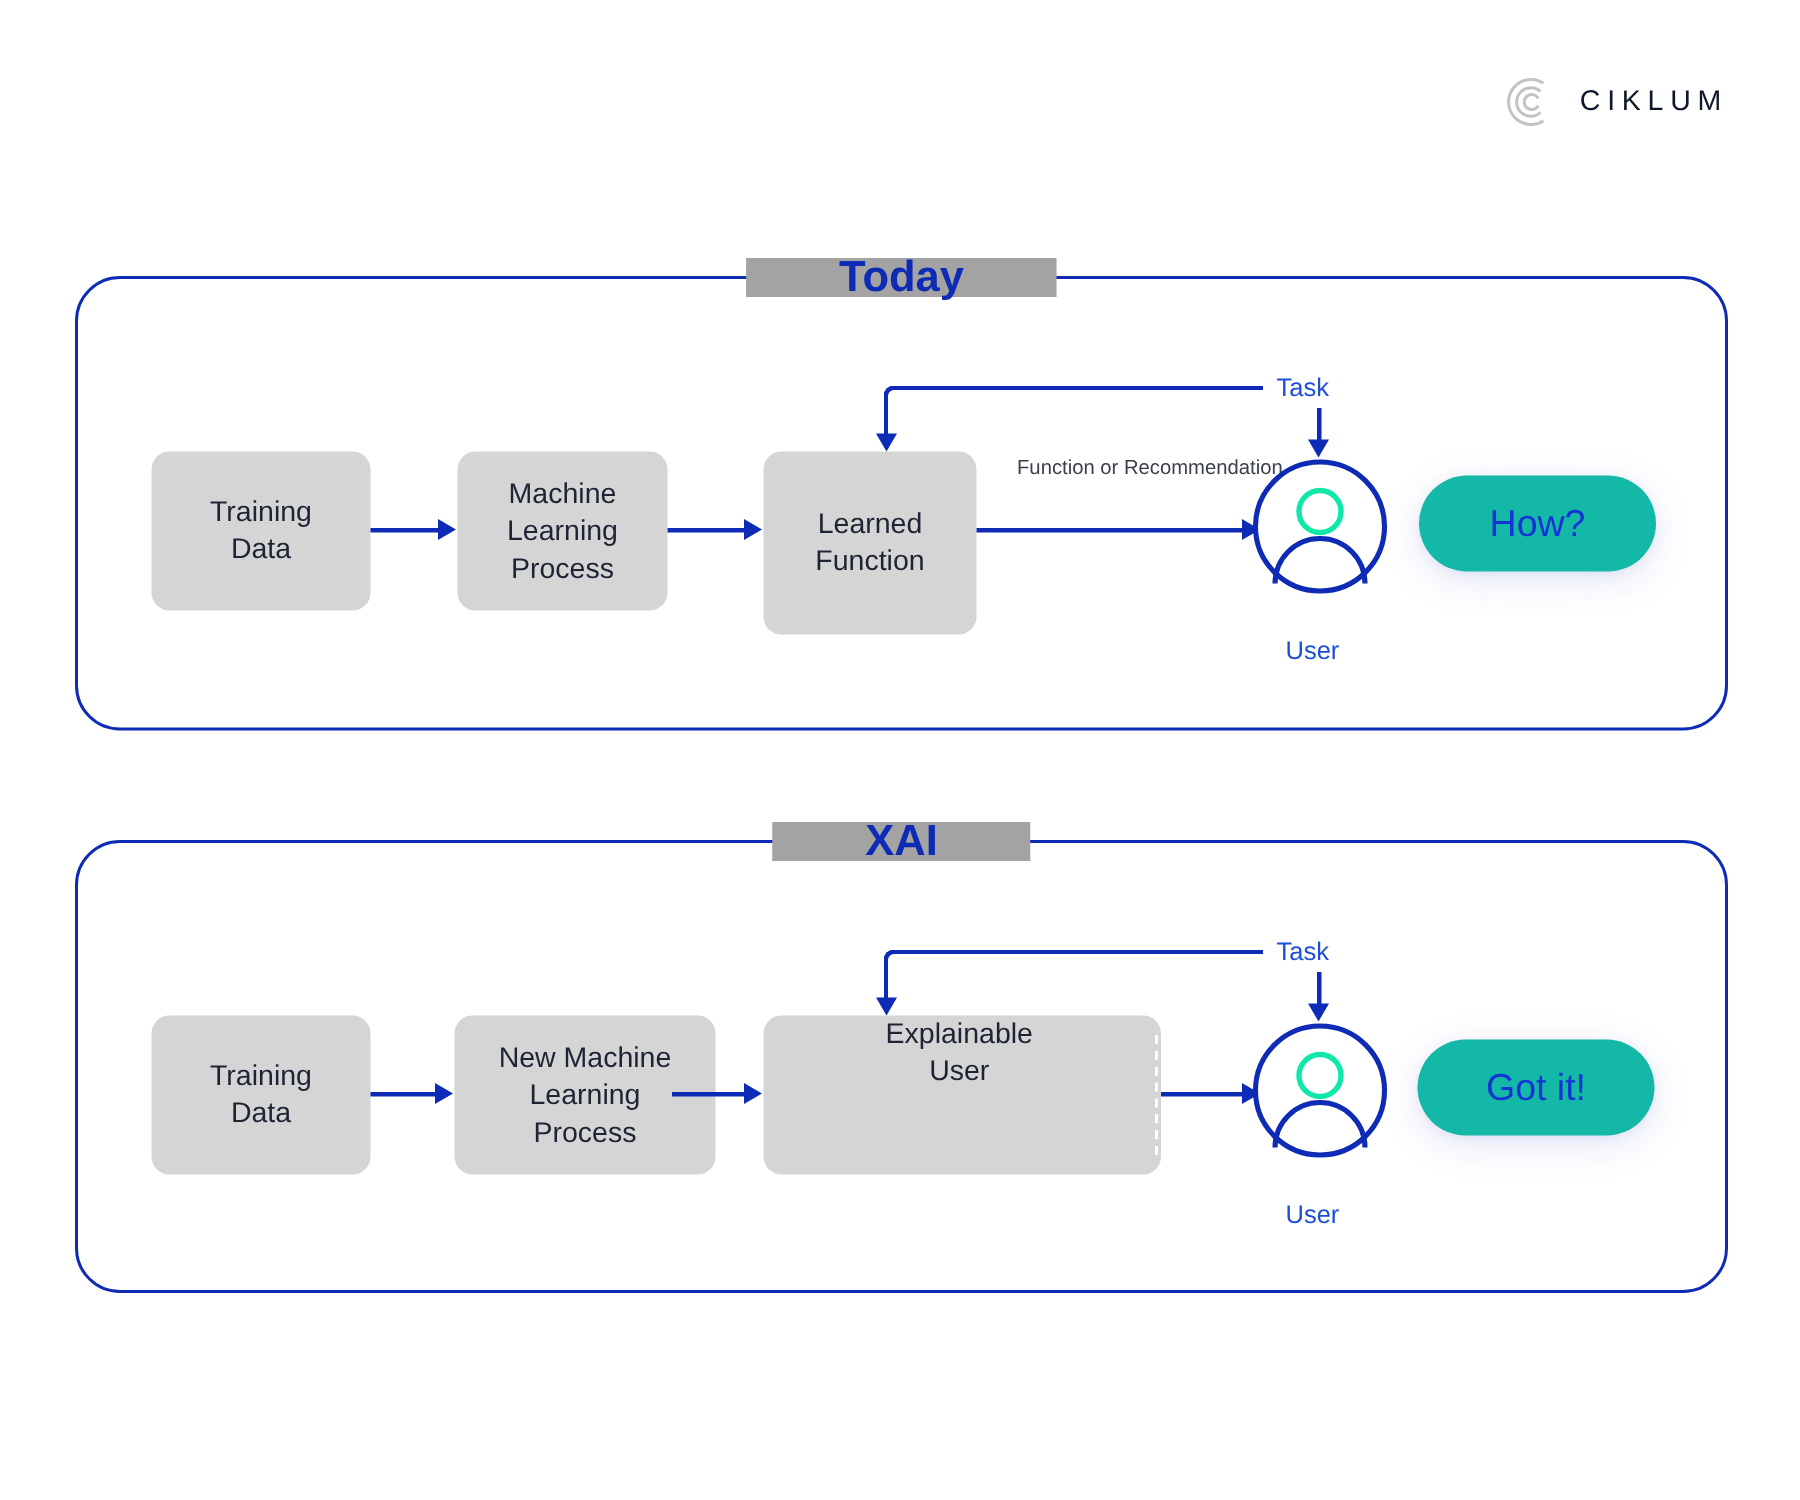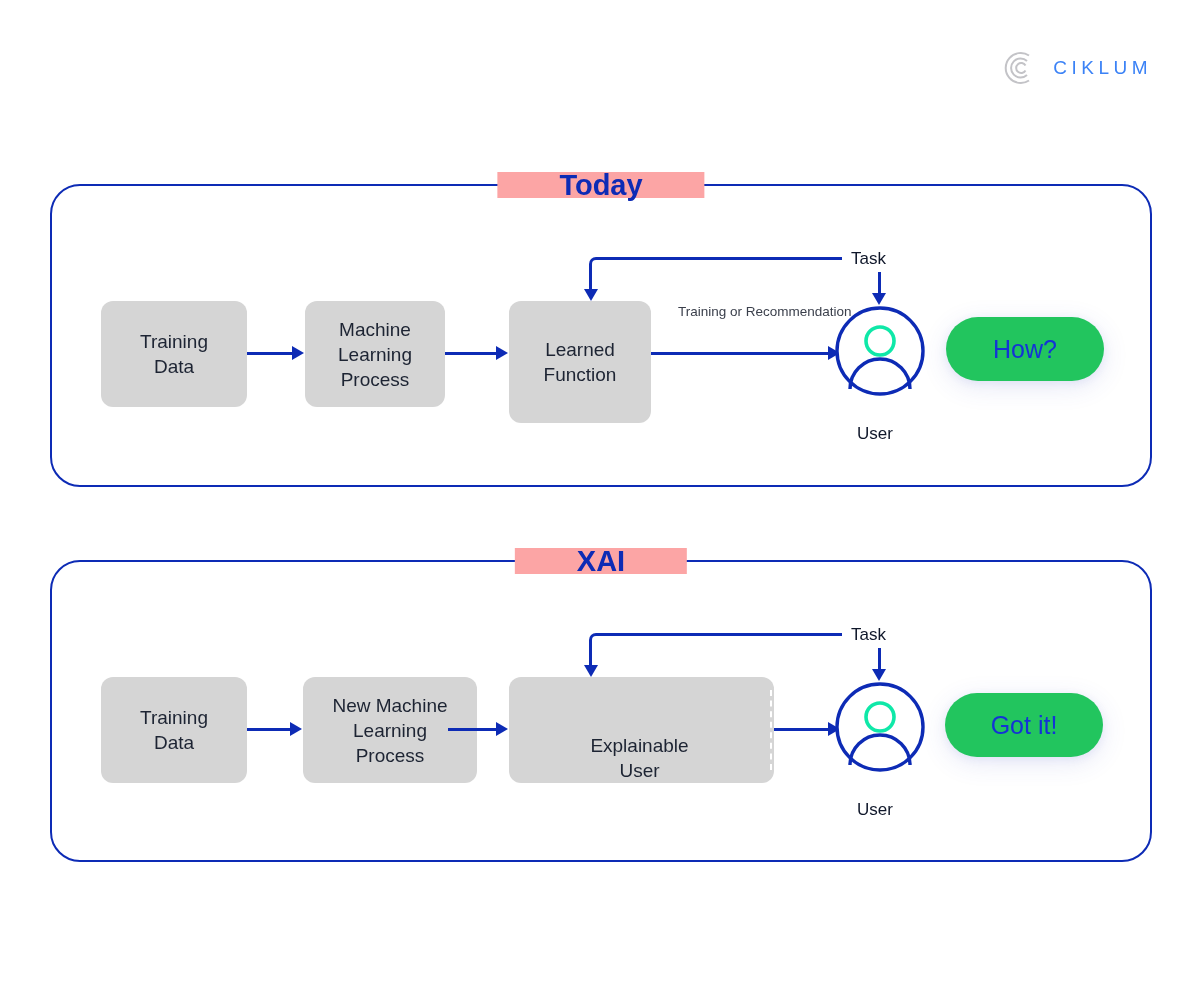--- a/index.html
+++ b/index.html
@@ -27,42 +27,42 @@
     top: 48px;
     right: 48px;
     display: flex;
     align-items: center;
     gap: 14px;
   }
   .brand-mark { width: 40px; height: 40px; display: block; }
   .brand-name {
     font-size: 19px;
     letter-spacing: 4.5px;
-    color: #3b82f6;
+    color: #0f172a;
     font-family: "Liberation Sans", "DejaVu Sans", sans-serif;
   }
 
   
   .panel {
     position: absolute;
     border: 2px solid #0d2bb5;
     border-radius: 30px;
     box-sizing: border-box;
   }
   .panel.today { left: 50px; top: 184px; width: 1102px; height: 303px; }
   .panel.xai   { left: 50px; top: 560px; width: 1102px; height: 302px; }
 
   
   .title-gap {
     position: absolute;
     top: -14px;
     left: 50%;
     transform: translateX(-50%);
     height: 26px;
-    background: #fca5a5;
+    background: #a3a3a3;
     display: flex;
     align-items: center;
     justify-content: center;
     padding: 0 4px;
   }
   .panel-title {
     font-size: 29px;
     font-weight: bold;
     color: #0d2bb5;
     line-height: 26px;
@@ -86,21 +86,21 @@
   }
   .node span { display: block; }
 
   .node.split {
     justify-content: space-between;
     padding: 0;
   }
   .node .half {
     flex: 1 1 0;
     display: flex;
-    align-items: flex-end;
+    align-items: flex-start;
     justify-content: center;
     text-align: center;
     height: 100%;
   }
   .node .divider {
     width: 2px;
     height: 80px;
     border-left: 2px dashed #ffffff;
     align-self: center;
   }
@@ -134,42 +134,42 @@
     border-left: 3px solid #0d2bb5;
     border-top: 3px solid #0d2bb5;
     border-top-left-radius: 7px;
     box-sizing: border-box;
   }
 
   
   .caption {
     position: absolute;
     font-size: 17px;
-    color: #0f172a;
+    color: #1d4ed8;
     white-space: nowrap;
   }
   .caption.small {
     font-size: 13.5px;
     line-height: 17px;
     text-align: center;
     color: #3a3f4b;
   }
 
   
   .avatar {
     position: absolute;
     width: 92px;
     height: 92px;
   }
   .avatar svg { display: block; }
 
   
   .pill {
     position: absolute;
-    background: #22c55e;
+    background: #14b8a6;
     border-radius: 40px;
     display: flex;
     align-items: center;
     justify-content: center;
     color: #1433d6;
     font-size: 25px;
     box-shadow: 0 6px 26px rgba(60,80,190,0.13), 0 2px 8px rgba(60,80,190,0.08);
   }
 </style>
 </head>
@@ -217,21 +217,21 @@
   <div class="line h" style="left:247px; top:352px; width:46px;"></div>
   <div class="arrowhead right" style="left:292px; top:346px;"></div>
 
   <div class="line h" style="left:445px; top:352px; width:52px;"></div>
   <div class="arrowhead right" style="left:496px; top:346px;"></div>
 
   <div class="line h" style="left:651px; top:352px; width:180px;"></div>
   <div class="arrowhead right" style="left:828px; top:346px;"></div>
 
   <div class="caption small" style="left:678px; top:303px; width:134px;">
-    <span>Training or</span>
+    <span>Function or</span>
     <span>Recommendation</span>
   </div>
 
   <div class="elbow" style="left:589px; top:257px; width:253px; height:35px;"></div>
   <div class="arrowhead down" style="left:584px; top:289px;"></div>
 
   <div class="caption" style="left:851px; top:249px;">Task</div>
 
   <div class="line v" style="left:878px; top:272px; height:24px;"></div>
   <div class="arrowhead down" style="left:872px; top:293px;"></div>

